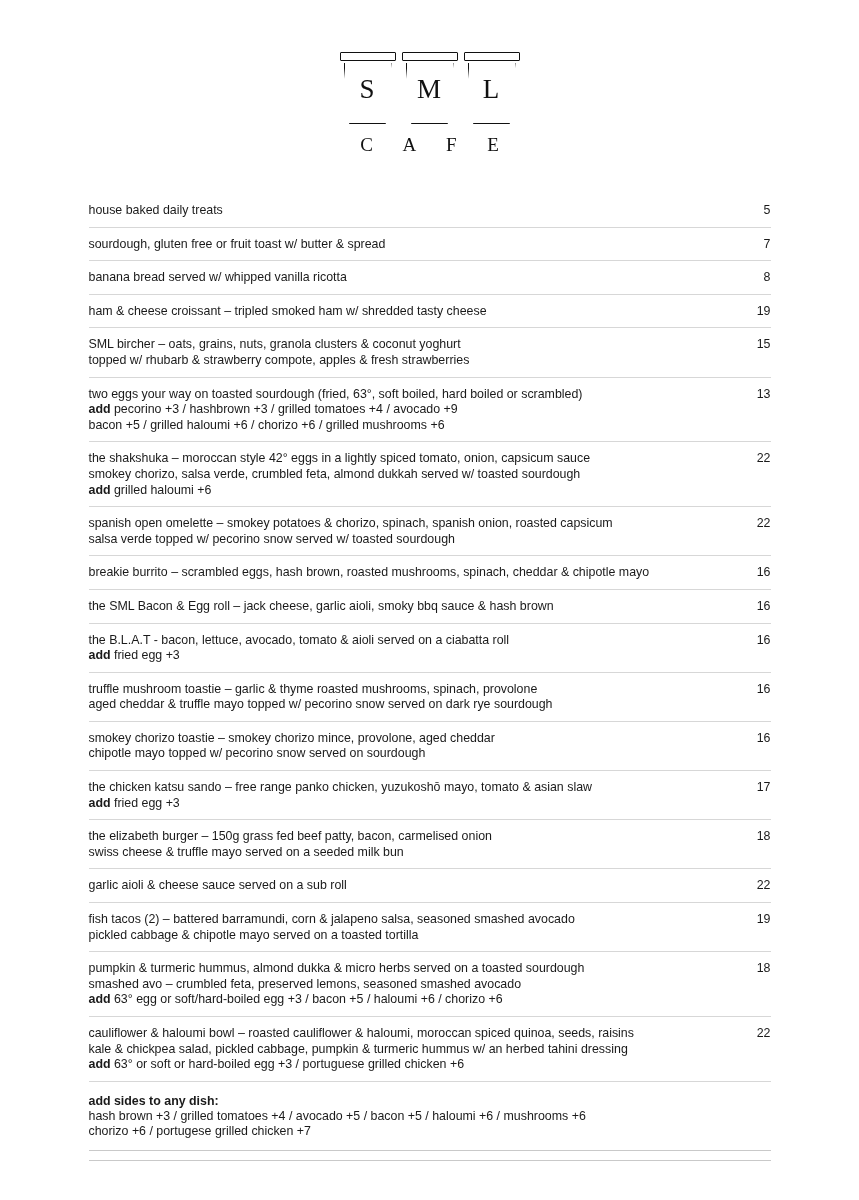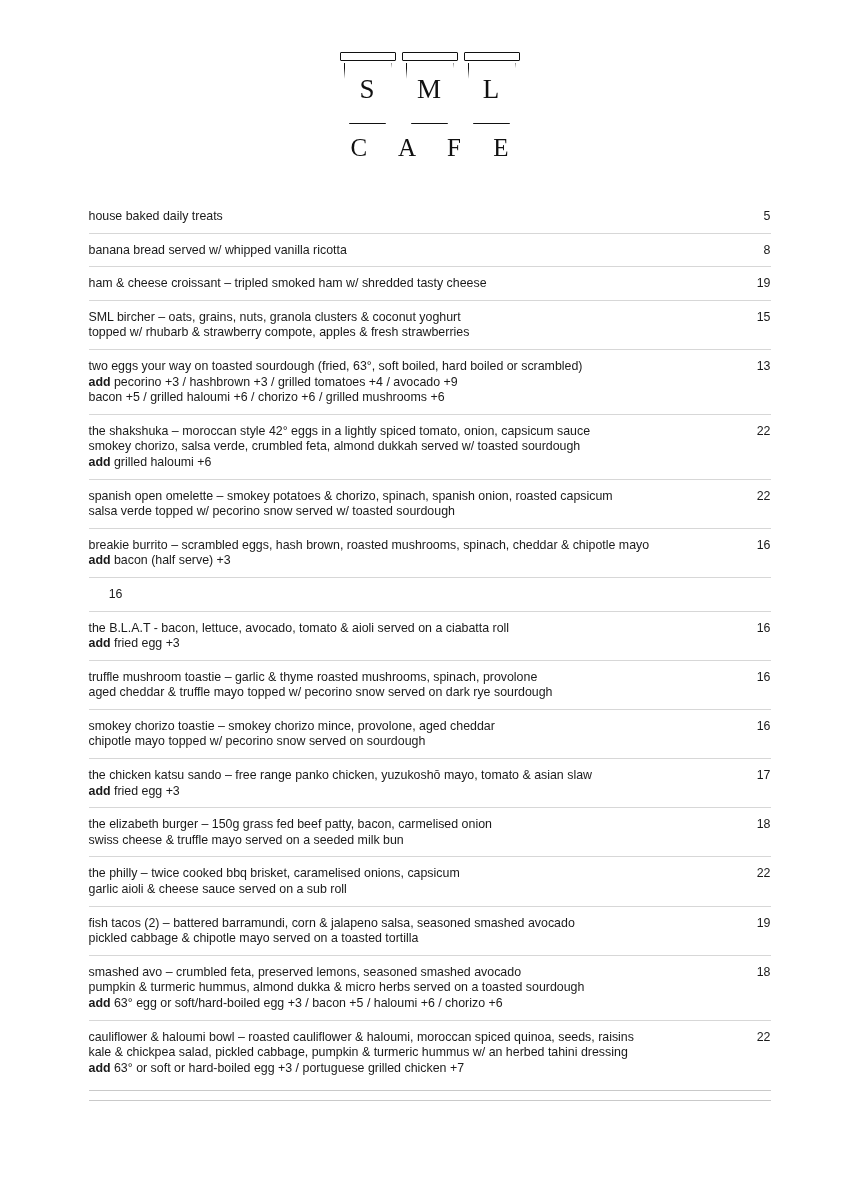--- a/index.html
+++ b/index.html
@@ -65,21 +65,21 @@
     width: 56px;
     text-align: center;
     font-family: "Liberation Serif", serif;
     font-size: 27px;
     letter-spacing: 1px;
     color: #111;
   }
   .cafe-word {
     margin-top: 10px;
     font-family: "Liberation Serif", serif;
-    font-size: 25px;
+    font-size: 19px;
     letter-spacing: 13px;
     padding-left: 13px;
     color: #111;
   }
 
   
   .menu {
     margin: 38px auto 4px auto;
     width: 682px;
   }
@@ -158,20 +158,26 @@
 
 <div class="menu" id="menu-list">
     <div class="menu-item">
       <div class="mi-desc">
         <div class="mi-line"><span>house baked daily treats</span></div>
       </div>
       <div class="mi-price">5</div>
     </div>
     <div class="menu-item">
       <div class="mi-desc">
+        <div class="mi-line"><span>sourdough, gluten free or fruit toast w/ butter &amp; spread</span></div>
+      </div>
+      <div class="mi-price">7</div>
+    </div>
+    <div class="menu-item">
+      <div class="mi-desc">
         <div class="mi-line"><span>banana bread served w/ whipped vanilla ricotta</span></div>
       </div>
       <div class="mi-price">8</div>
     </div>
     <div class="menu-item">
       <div class="mi-desc">
         <div class="mi-line"><span>ham &amp; cheese croissant – tripled smoked ham w/ shredded tasty cheese</span></div>
       </div>
       <div class="mi-price">19</div>
     </div>
@@ -201,25 +207,27 @@
     <div class="menu-item">
       <div class="mi-desc">
         <div class="mi-line"><span>spanish open omelette – smokey potatoes &amp; chorizo, spinach, spanish onion, roasted capsicum</span></div>
         <div class="mi-line"><span>salsa verde topped w/ pecorino snow served w/ toasted sourdough</span></div>
       </div>
       <div class="mi-price">22</div>
     </div>
     <div class="menu-item">
       <div class="mi-desc">
         <div class="mi-line"><span>breakie burrito – scrambled eggs, hash brown, roasted mushrooms, spinach, cheddar &amp; chipotle mayo</span></div>
-        <div class="mi-line"><b>add</b><span> bacon (half serve) +3</span></div>
-      </div>
-      <div class="mi-price">16</div>
-    </div>
-    <div class="menu-item">
+      </div>
+      <div class="mi-price">16</div>
+    </div>
+    <div class="menu-item">
+      <div class="mi-desc">
+        <div class="mi-line"><span>the SML Bacon &amp; Egg roll – jack cheese, garlic aioli, smoky bbq sauce &amp; hash brown</span></div>
+      </div>
       <div class="mi-price">16</div>
     </div>
     <div class="menu-item">
       <div class="mi-desc">
         <div class="mi-line"><span>the B.L.A.T - bacon, lettuce, avocado, tomato &amp; aioli served on a ciabatta roll</span></div>
         <div class="mi-line"><b>add</b><span> fried egg +3</span></div>
       </div>
       <div class="mi-price">16</div>
     </div>
     <div class="menu-item">
@@ -245,44 +253,48 @@
     </div>
     <div class="menu-item">
       <div class="mi-desc">
         <div class="mi-line"><span>the elizabeth burger – 150g grass fed beef patty, bacon, carmelised onion</span></div>
         <div class="mi-line"><span>swiss cheese &amp; truffle mayo served on a seeded milk bun</span></div>
       </div>
       <div class="mi-price">18</div>
     </div>
     <div class="menu-item">
       <div class="mi-desc">
-        <div class="mi-line"><span>the philly – twice cooked bbq brisket, caramelised onions, capsicum</span></div>
         <div class="mi-line"><span>garlic aioli &amp; cheese sauce served on a sub roll</span></div>
       </div>
       <div class="mi-price">22</div>
     </div>
     <div class="menu-item">
       <div class="mi-desc">
         <div class="mi-line"><span>fish tacos (2) – battered barramundi, corn &amp; jalapeno salsa, seasoned smashed avocado</span></div>
         <div class="mi-line"><span>pickled cabbage &amp; chipotle mayo served on a toasted tortilla</span></div>
       </div>
       <div class="mi-price">19</div>
     </div>
     <div class="menu-item">
       <div class="mi-desc">
+        <div class="mi-line"><span>pumpkin &amp; turmeric hummus, almond dukka &amp; micro herbs served on a toasted sourdough</span></div>
         <div class="mi-line"><span>smashed avo – crumbled feta, preserved lemons, seasoned smashed avocado</span></div>
-        <div class="mi-line"><span>pumpkin &amp; turmeric hummus, almond dukka &amp; micro herbs served on a toasted sourdough</span></div>
         <div class="mi-line"><b>add</b><span> 63° egg or soft/hard-boiled egg +3 / bacon +5 / haloumi +6 / chorizo +6</span></div>
       </div>
       <div class="mi-price">18</div>
     </div>
     <div class="menu-item">
       <div class="mi-desc">
         <div class="mi-line"><span>cauliflower &amp; haloumi bowl – roasted cauliflower &amp; haloumi, moroccan spiced quinoa, seeds, raisins</span></div>
         <div class="mi-line"><span>kale &amp; chickpea salad, pickled cabbage, pumpkin &amp; turmeric hummus w/ an herbed tahini dressing</span></div>
-        <div class="mi-line"><b>add</b><span> 63° or soft or hard-boiled egg +3 / portuguese grilled chicken +7</span></div>
+        <div class="mi-line"><b>add</b><span> 63° or soft or hard-boiled egg +3 / portuguese grilled chicken +6</span></div>
       </div>
       <div class="mi-price">22</div>
+    </div>
+    <div class="sides">
+      <div class="sides-title">add sides to any dish:</div>
+      <div class="sides-line">hash brown +3  /  grilled tomatoes +4  /  avocado +5  /  bacon +5  /  haloumi +6  /  mushrooms +6</div>
+      <div class="sides-line">chorizo +6  /  portugese grilled chicken +7</div>
     </div>
   </div>
 
 <div class="rule"></div>
 <div class="rule second"></div>
 
 </body></html>

